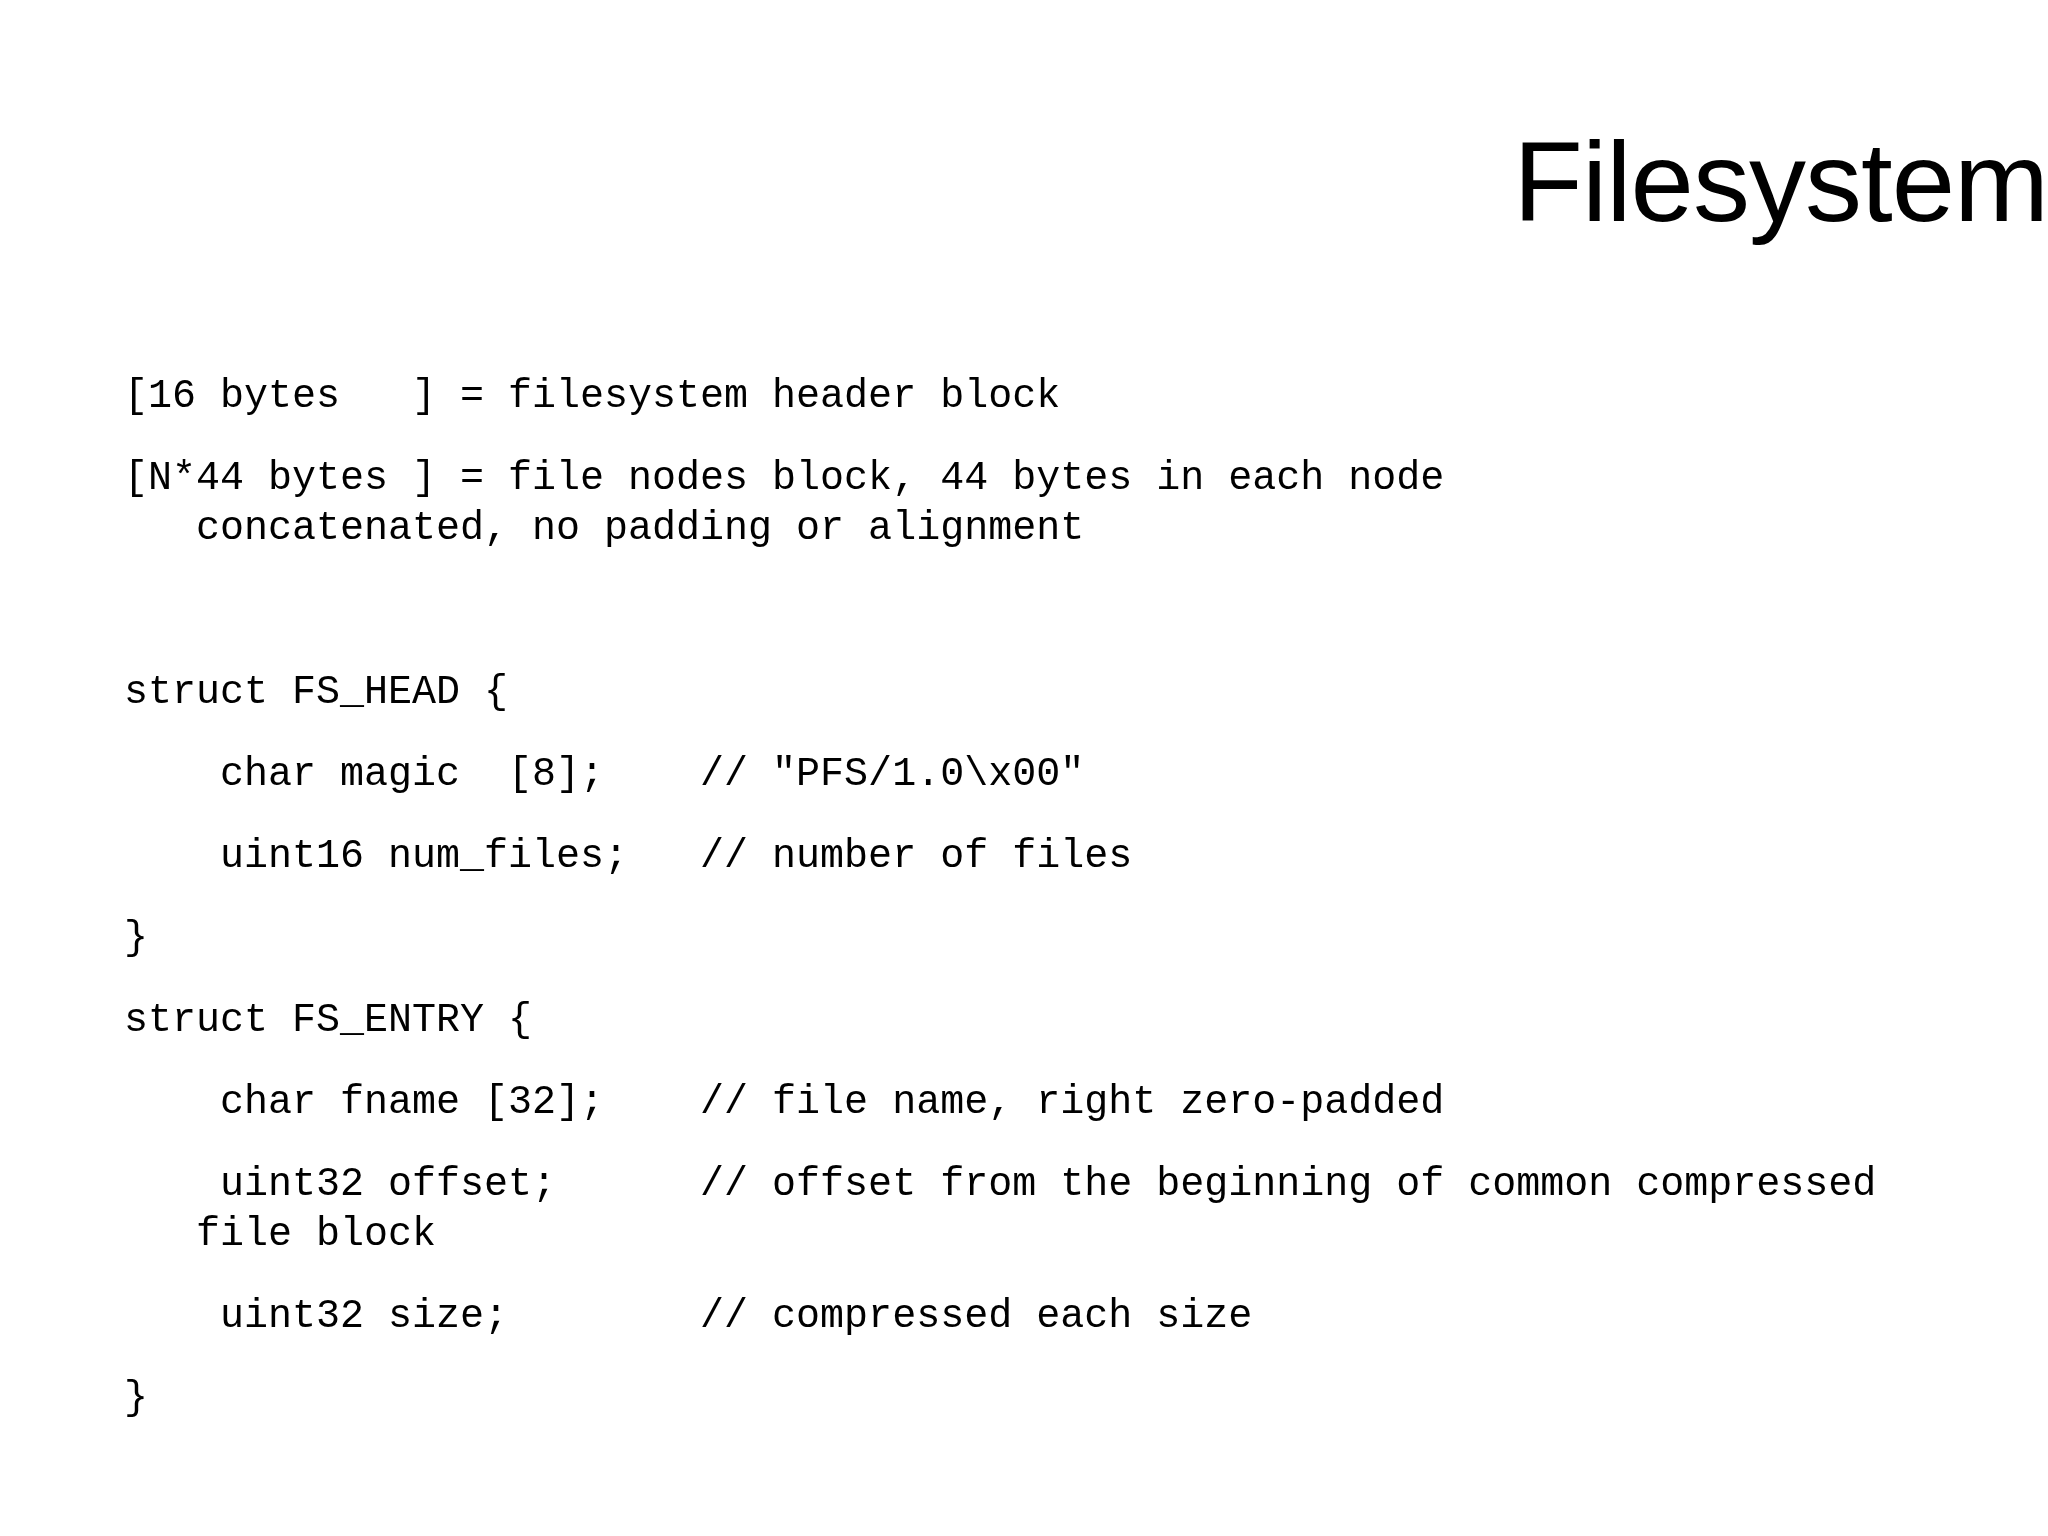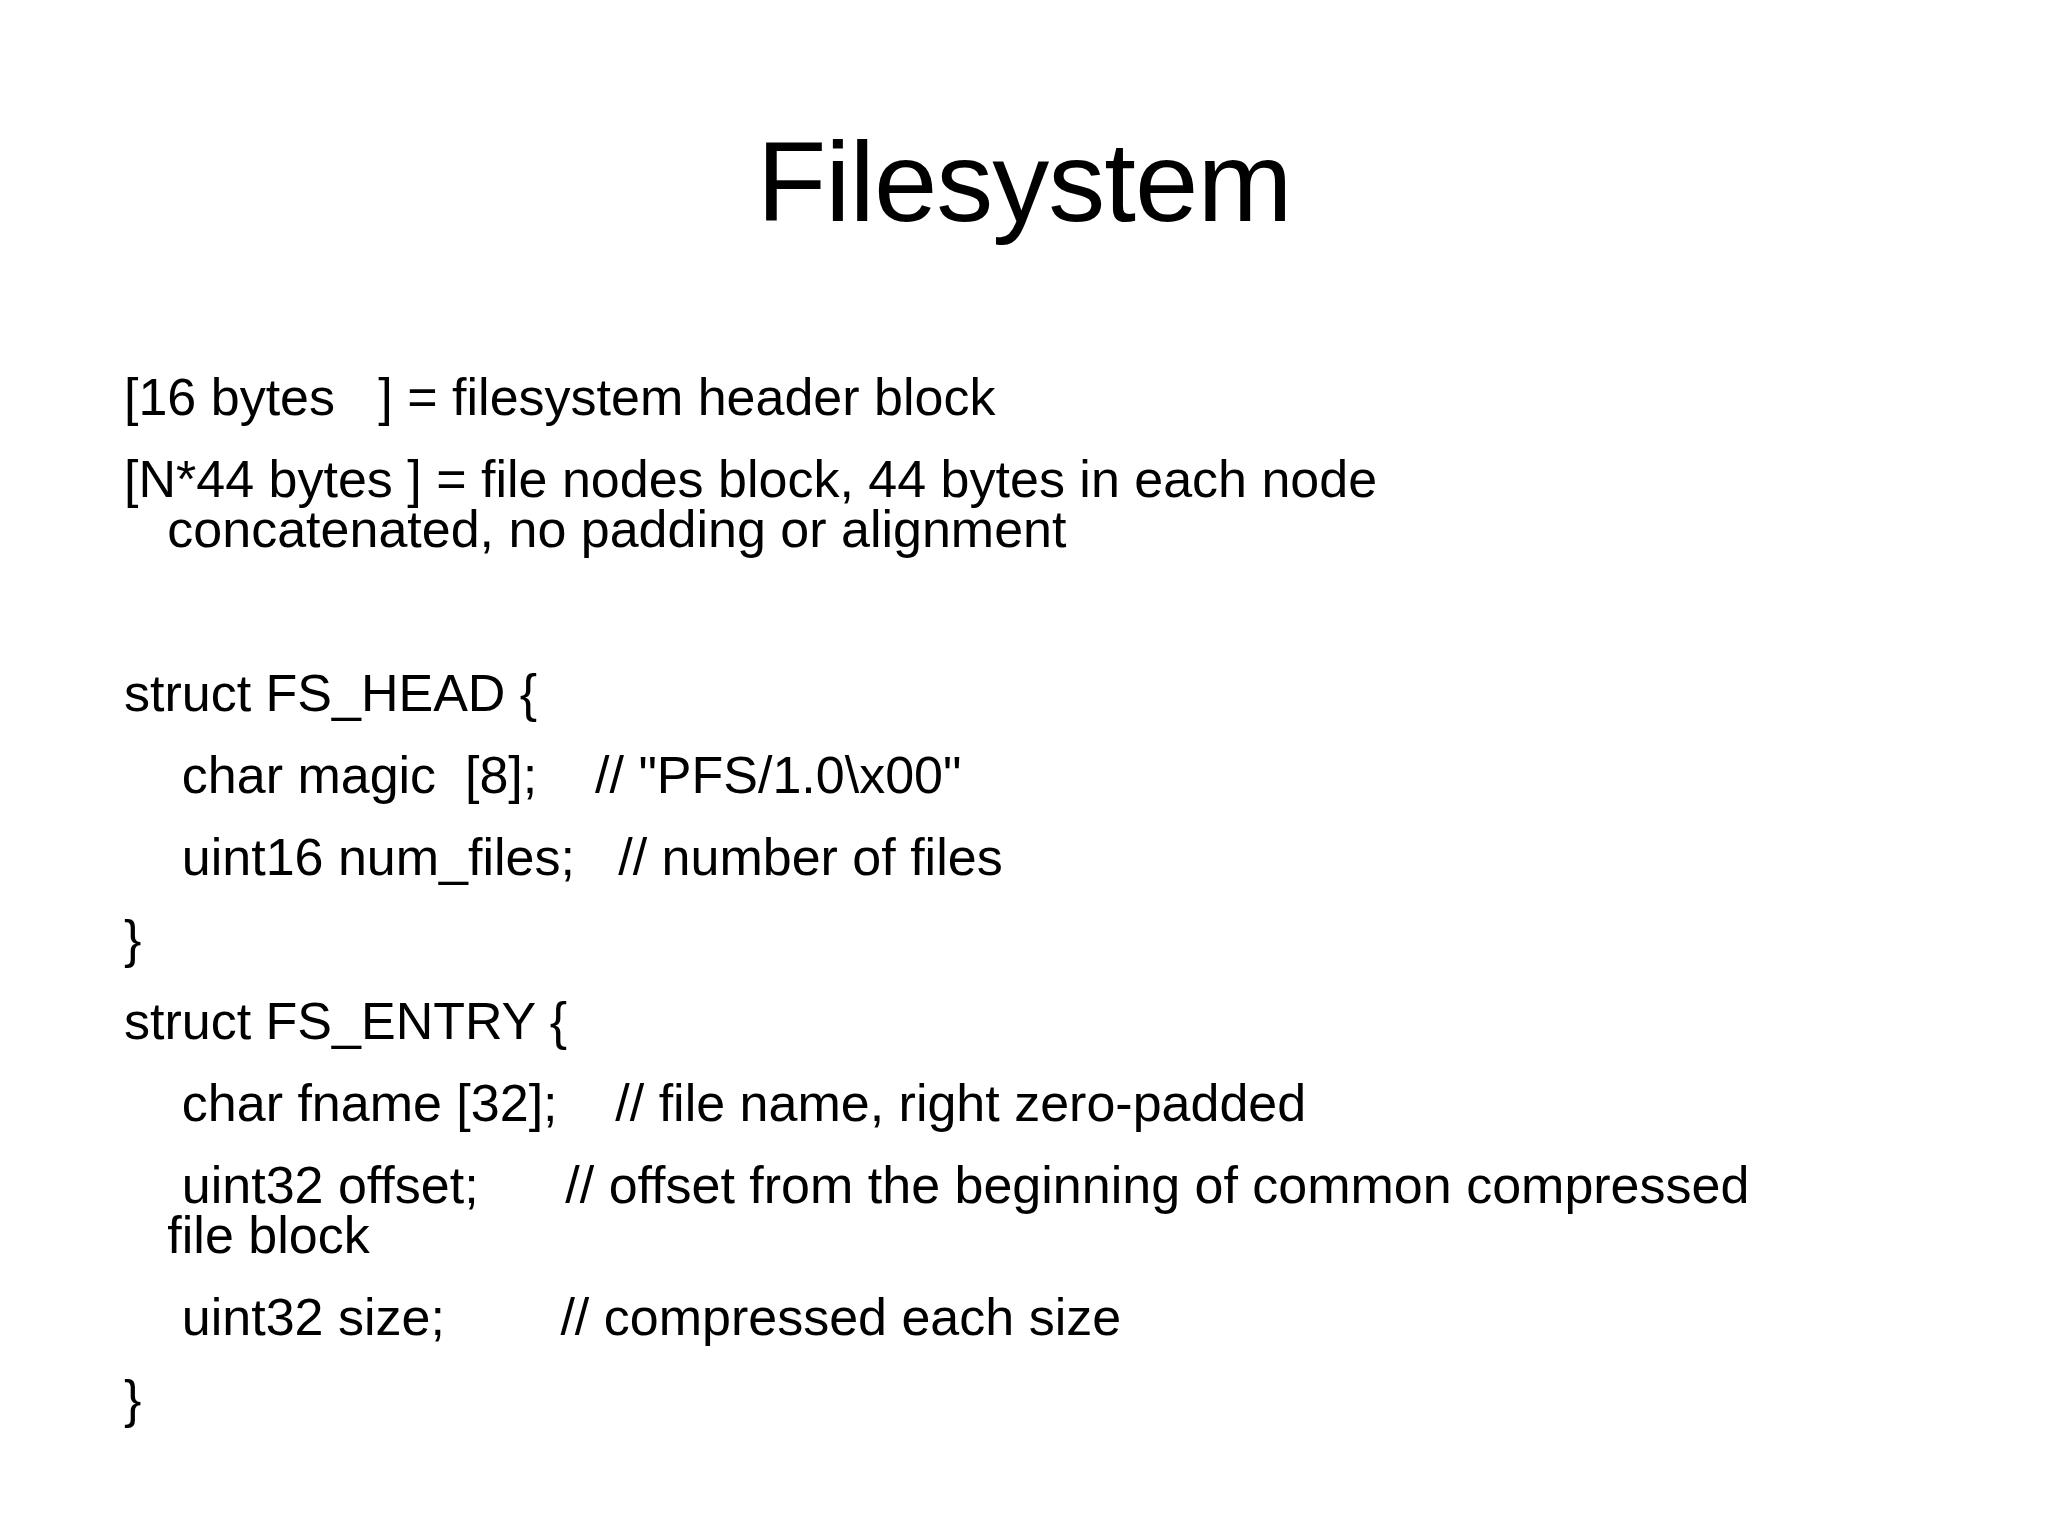--- a/index.html
+++ b/index.html
@@ -13,35 +13,35 @@
     height: 1536px;
     background: #ffffff;
     overflow: hidden;
   }
   .title {
     position: absolute;
     top: 125px;
     left: 0;
     width: 100%;
     margin: 0;
-    text-align: center;
+    text-align: right;
     font-family: "Liberation Sans", sans-serif;
     font-weight: 400;
     font-size: 114px;
     line-height: 1;
     color: #000000;
     letter-spacing: -1px;
   }
   .code {
     position: absolute;
     top: 372px;
     left: 124px;
     right: 0;
-    font-family: Liberation Sans, sans-serif;
-    font-size: 52px;
+    font-family: Liberation Mono, monospace;
+    font-size: 40px;
     color: #000000;
   }
   .code .line {
     white-space: pre;
     height: 50px;
     line-height: 50px;
     margin-top: 32px;
   }
   .code .line:first-child,
   .code .line.wrap {

